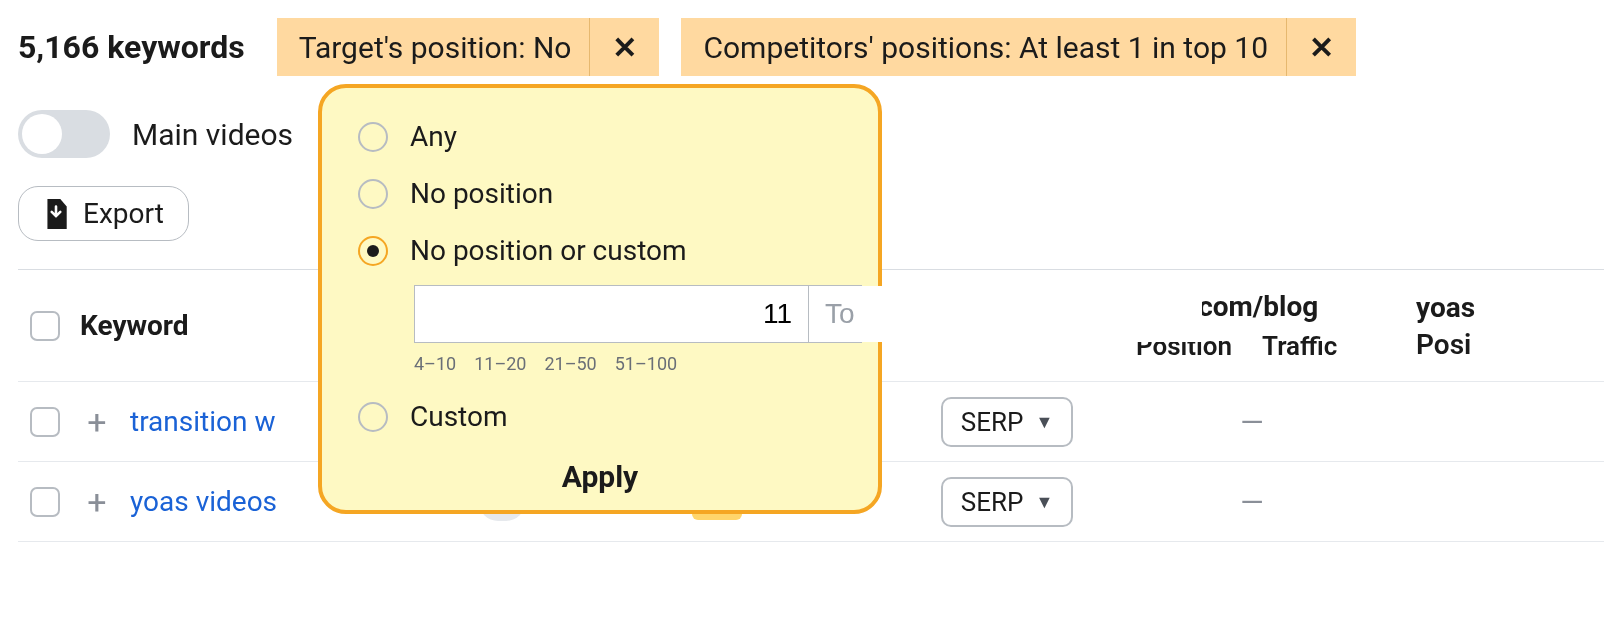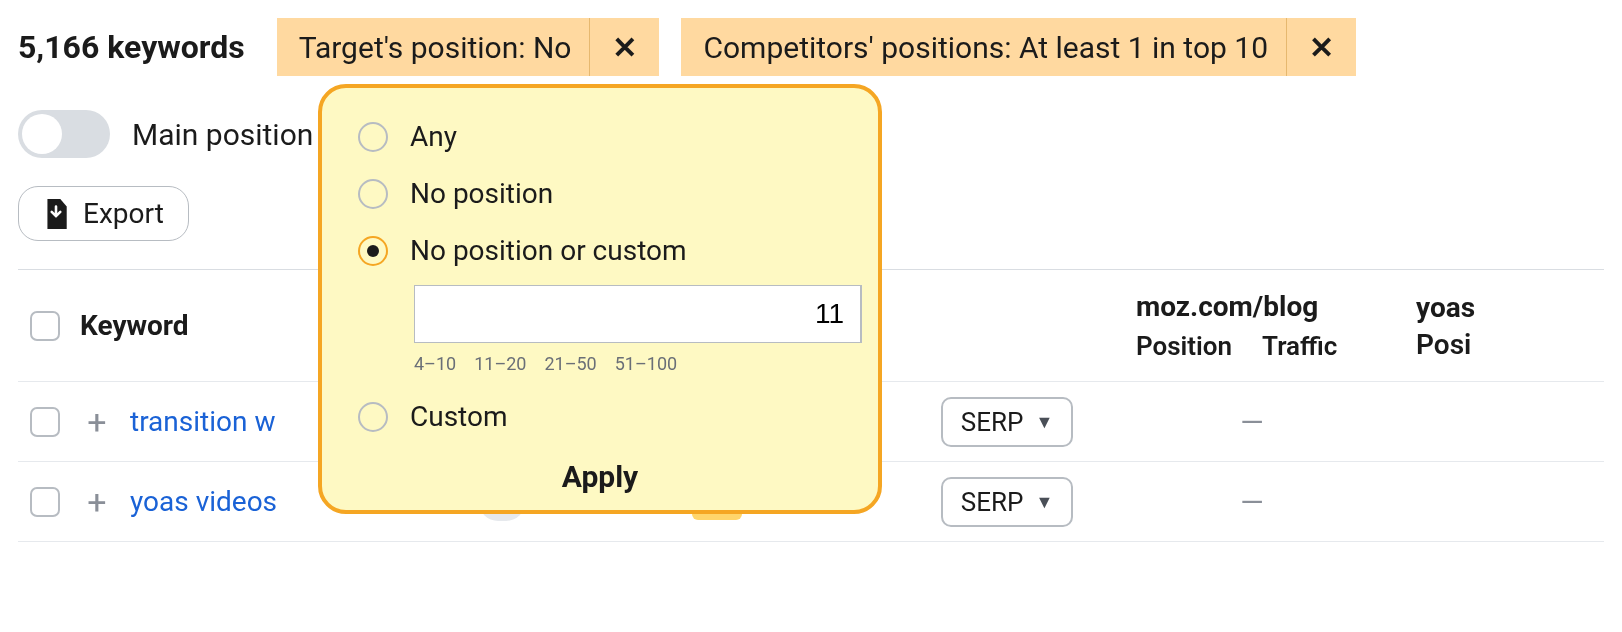--- a/index.html
+++ b/index.html
@@ -274,21 +274,21 @@
   <div class="chip">
     <span class="chip-label">Competitors' positions: At least 1 in top 10</span>
     <span class="chip-close">✕</span>
   </div>
 </div>
 
 <div class="row2">
   <div class="toggle">
     <div class="knob"></div>
   </div>
-  <div class="label">Main position</div>
+  <div class="label">Main videos</div>
 </div>
 
 <div class="row3">
   <div class="export-btn">
     <span class="download-icon">
       <svg viewBox="0 0 24 28">
         <path d="M4 0 h12 l6 7 v21 h-18 z" fill="#1b1b1b"></path>
         <path d="M12 7 v9 M8 12 l4 4 l4 -4" stroke="#fff" stroke-width="2.4" fill="none" stroke-linecap="round" stroke-linejoin="round"></path>
       </svg>
     </span>
@@ -385,20 +385,21 @@
   <div class="opt">
     <span class="radio"></span>
     <span>No position</span>
   </div>
   <div class="opt">
     <span class="radio checked"></span>
     <span>No position or custom</span>
   </div>
   <div class="range-row">
     <input type="text" value="11" style="">
+    <input type="text" placeholder="To" style="">
   </div>
   <div class="preset-row">
     <span>4–10</span>
     <span>11–20</span>
     <span>21–50</span>
     <span>51–100</span>
   </div>
   <div class="opt">
     <span class="radio"></span>
     <span>Custom</span>

